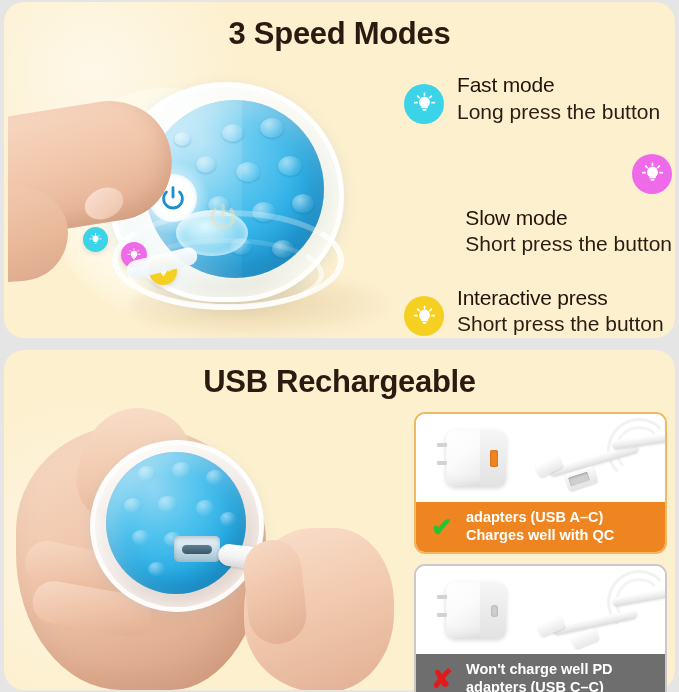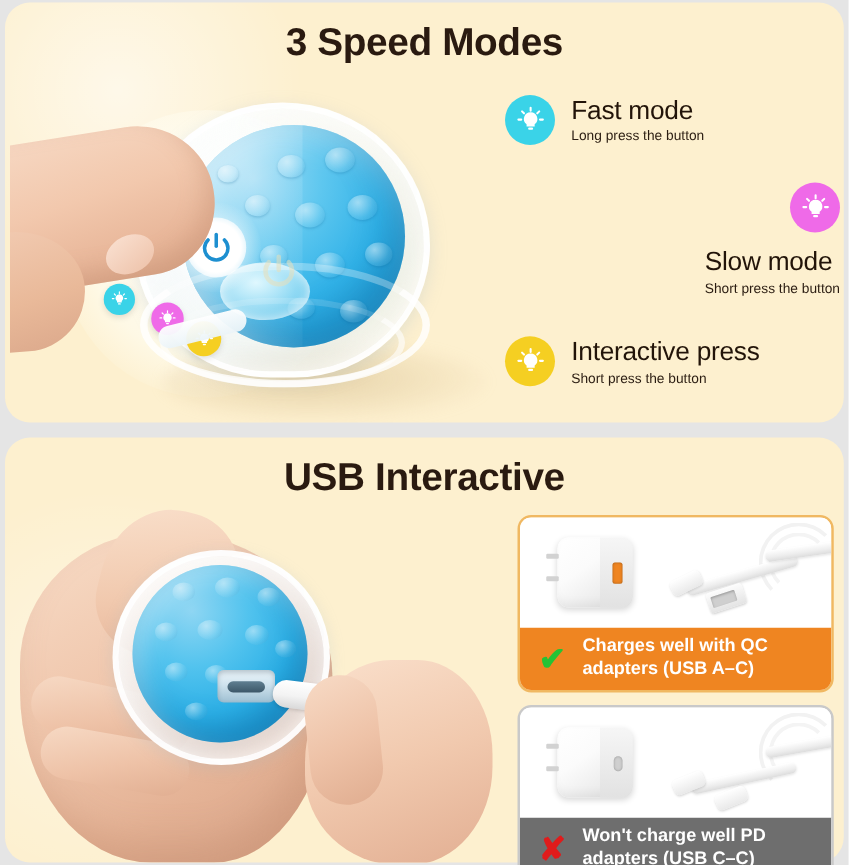--- a/index.html
+++ b/index.html
@@ -212,21 +212,21 @@
   }
   .mode-text { padding-top: 0; }
   .mode-title {
     font-size: 21px;
     color: #221409;
     line-height: 1.08;
     letter-spacing: -0.2px;
     white-space: nowrap;
   }
   .mode-sub {
-    font-size: 11px;
+    font-size: 21px;
     color: #2b1d12;
     margin-top: 3px;
     line-height: 1.15;
     white-space: nowrap;
   }
 
   
   .photo-bottom {
     position: absolute;
     left: 6px; top: 400px;
@@ -596,21 +596,21 @@
         </div>
       </div>
 
     </div>
   </div>
 
   <div class="panel panel-bottom">
     <div class="panel-glow" style="left:-80px;top:40px;width:320px;height:320px;background:radial-gradient(circle,rgba(255,255,255,0.40),rgba(253,240,207,0) 70%);"></div>
   </div>
 
-  <h1 class="heading heading-bottom">USB Interactive</h1>
+  <h1 class="heading heading-bottom">USB Rechargeable</h1>
 
   <div class="photo-bottom">
     <div class="palm"></div>
     <div class="thumb"></div>
 
     <div class="finger-b" style="left:18px;top:150px;width:130px;height:44px;transform:rotate(12deg);"></div>
     <div class="finger-b" style="left:26px;top:188px;width:120px;height:42px;transform:rotate(10deg);"></div>
 
     <div class="shell-b"></div>
     <div class="ball-b"></div>
@@ -654,22 +654,22 @@
         <div class="cable-run" style="left:132px;top:42px;width:92px;transform:rotate(-16deg);"></div>
         <div class="cable-run" style="left:196px;top:22px;width:70px;transform:rotate(-8deg);"></div>
         <div class="plug-c" style="left:120px;top:46px;transform:rotate(-26deg);"></div>
         <div class="plug-a" style="left:150px;top:56px;transform:rotate(-18deg);">
           <div class="plug-a-tip"></div>
         </div>
       </div>
       <div class="card-banner banner-good">
         <div class="banner-mark mark-check">✔</div>
         <div class="banner-text">
+          <div>adapters (USB A–C)</div>
           <div>Charges well with QC</div>
-          <div>adapters (USB A–C)</div>
         </div>
       </div>
     </div>
 
     <div class="card card-bad">
       <div class="card-img">
         <div class="coil"></div>
         <div class="coil2"></div>
 
         <div class="adapter">

